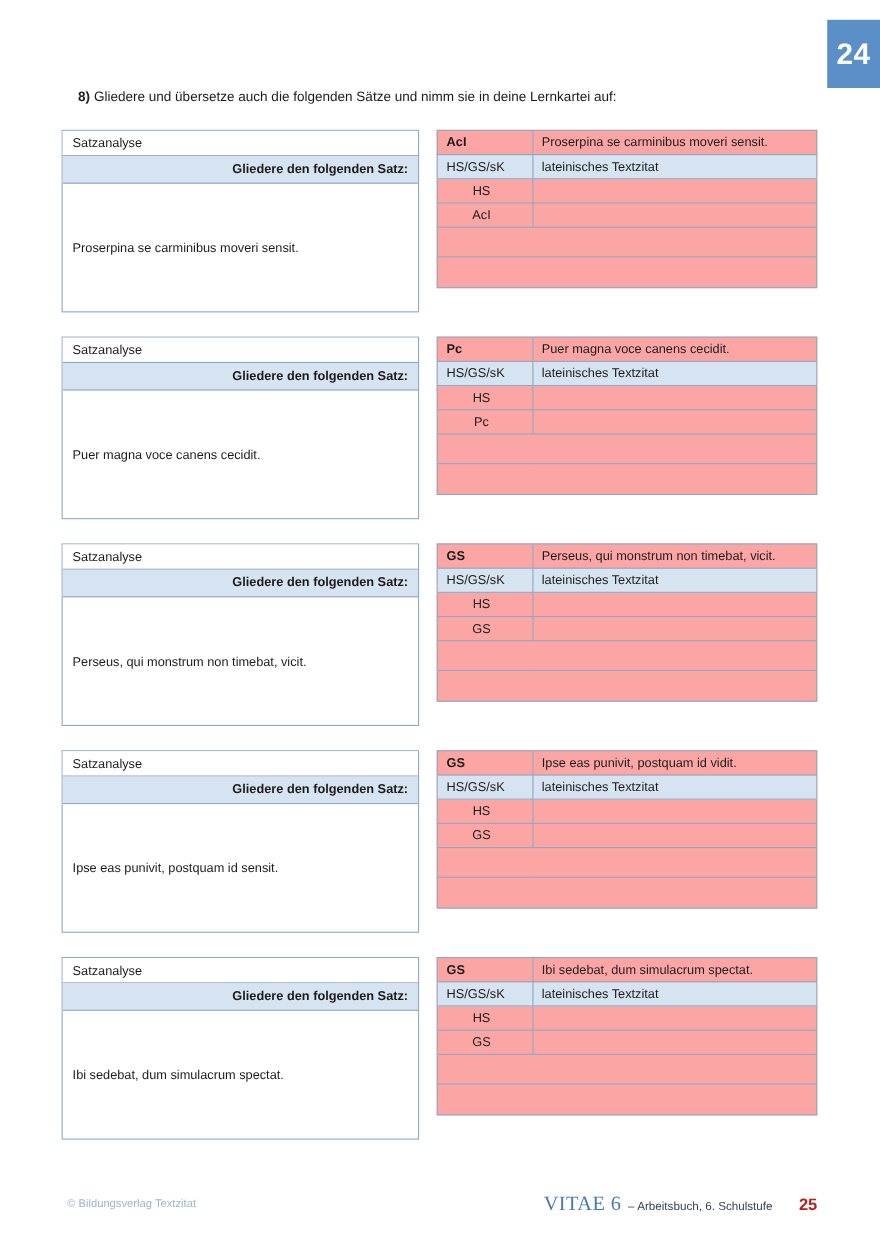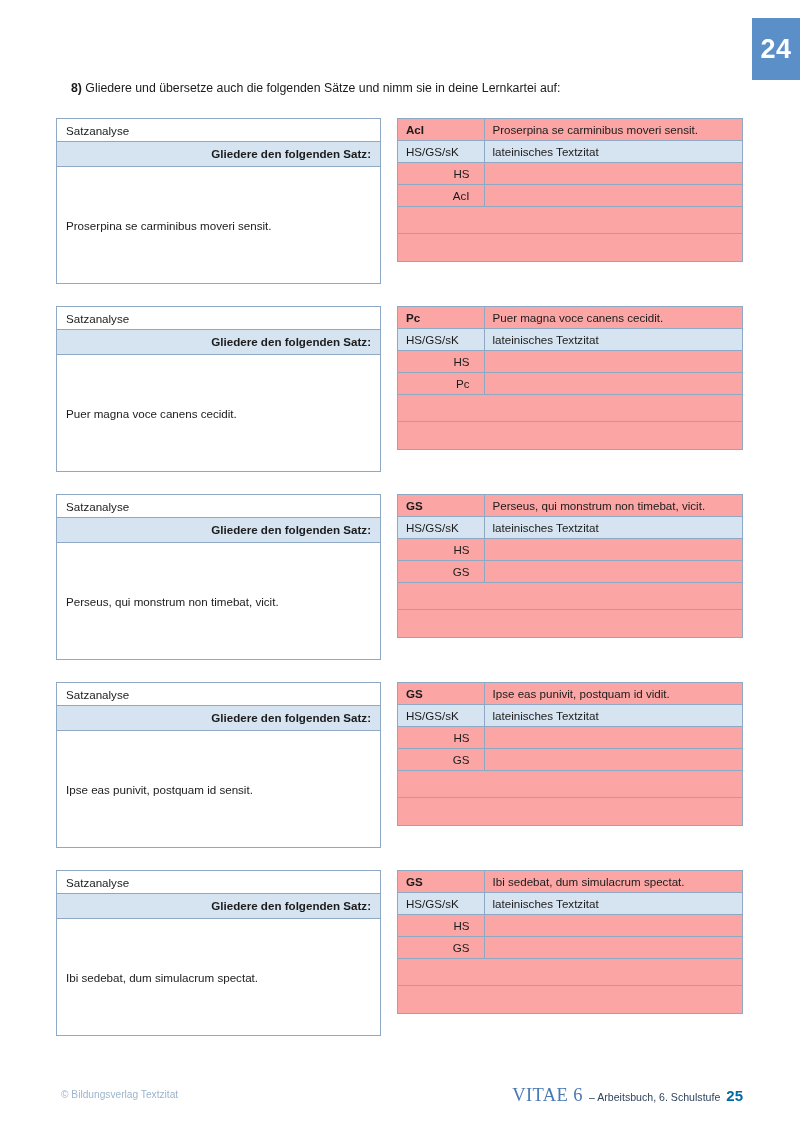--- a/index.html
+++ b/index.html
@@ -124,21 +124,21 @@
   .atable td.c-label {
     width: 86px;
   }
   .r-type td.c-label {
     font-weight: bold;
   }
   .r-shaded td {
     background: #d6e3f0;
   }
   .r-sub td.c-label {
-    text-align: right;
+    text-align: center;
     padding-right: 14px;
   }
   .r-empty td {
     height: 27px;
   }
 
   
   .atable td:first-child { border-left: 0; }
   .atable td:last-child  { border-right: 0; }
   .atable tr:first-child td { border-top: 0; }
@@ -173,21 +173,22 @@
     color: #4a79b5;
     letter-spacing: 0.4px;
   }
   .vitae-sub {
     font-size: 10.6px;
     color: #30445c;
   }
   .footer-pageno {
     font-size: 15px;
     font-weight: bold;
-    color: #0369a1;
+    color: #b91c1c;
+    margin-left: 18px;
   }
 </style>
 </head>
 <body>
 
 <div class="page-badge">
   <span>24</span>
 </div>
 
 <div class="instruction">

